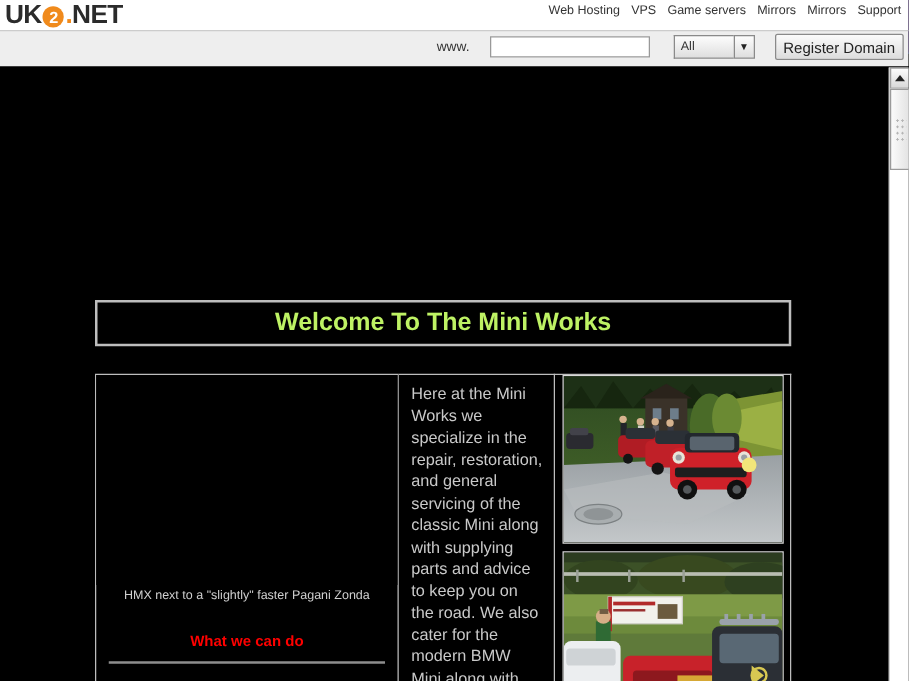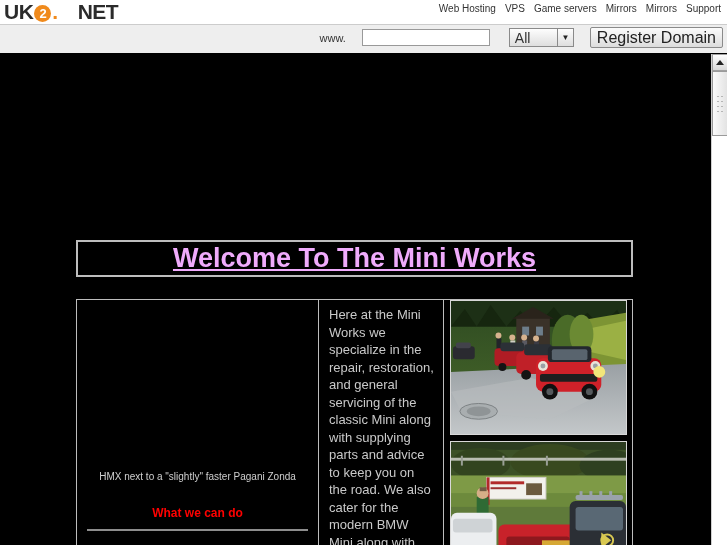--- a/index.html
+++ b/index.html
@@ -58,21 +58,21 @@
     color: #ffffff;
     font-size: 13px;
     font-weight: bold;
     text-align: center;
     line-height: 17px;
     margin: 0 1px;
     position: relative;
     top: 1px;
   }
   #logo .lg-dot { color: #f08a1c; }
-  #logo .lg-b { color: #2b2b2b; margin-left: 20px; }
+  #logo .lg-b { color: #2b2b2b; }
 
   #nav-links {
     position: absolute;
     right: 6px; top: 3px;
     display: flex;
     gap: 9px;
     align-items: baseline;
   }
   #nav-links a {
     font-size: 10px;
@@ -116,21 +116,21 @@
     align-items: stretch;
     height: 19px;
     margin-left: 3px;
   }
   #tld-select {
     width: 48px;
     height: 19px;
     border: 1px solid #8a8a8a;
     border-right: none;
     background: linear-gradient(#fdfdfd, #dedede);
-    font-size: 14px;
+    font-size: 10px;
     color: #333;
     font-family: "Liberation Sans", sans-serif;
     display: flex;
     align-items: center;
     padding-left: 5px;
     box-sizing: border-box;
     text-align: center;
   }
   #tld-arrow {
     width: 17px;
@@ -144,21 +144,21 @@
     font-size: 8px;
     color: #222;
     cursor: pointer;
   }
   #register-btn {
     height: 21px;
     padding: 0 6px;
     border: 1px solid #8a8a8a;
     border-radius: 2px;
     background: linear-gradient(#fbfbfb, #dcdcdc);
-    font-size: 16px;
+    font-size: 12px;
     color: #222;
     font-family: "Liberation Sans", sans-serif;
     cursor: pointer;
     white-space: nowrap;
   }
 
   
   #content {
     position: absolute;
     left: 0; top: 54px;
@@ -174,26 +174,25 @@
     width: 557px;
     height: 37px;
     border: 2px solid #bdbdbd;
     background: #000;
     box-sizing: border-box;
     display: flex;
     align-items: center;
     justify-content: center;
   }
   #welcome-title {
-    color: #f0abfc;
-    font-size: 27px;
+    color: #bef264;
+    font-size: 20px;
     font-weight: bold;
     font-family: "Liberation Sans", sans-serif;
     letter-spacing: 0px;
-    text-decoration: underline;
   }
 
   #layout-table {
     position: absolute;
     left: 76px; top: 245px;
     width: 557px;
     display: flex;
     align-items: stretch;
   }
 

